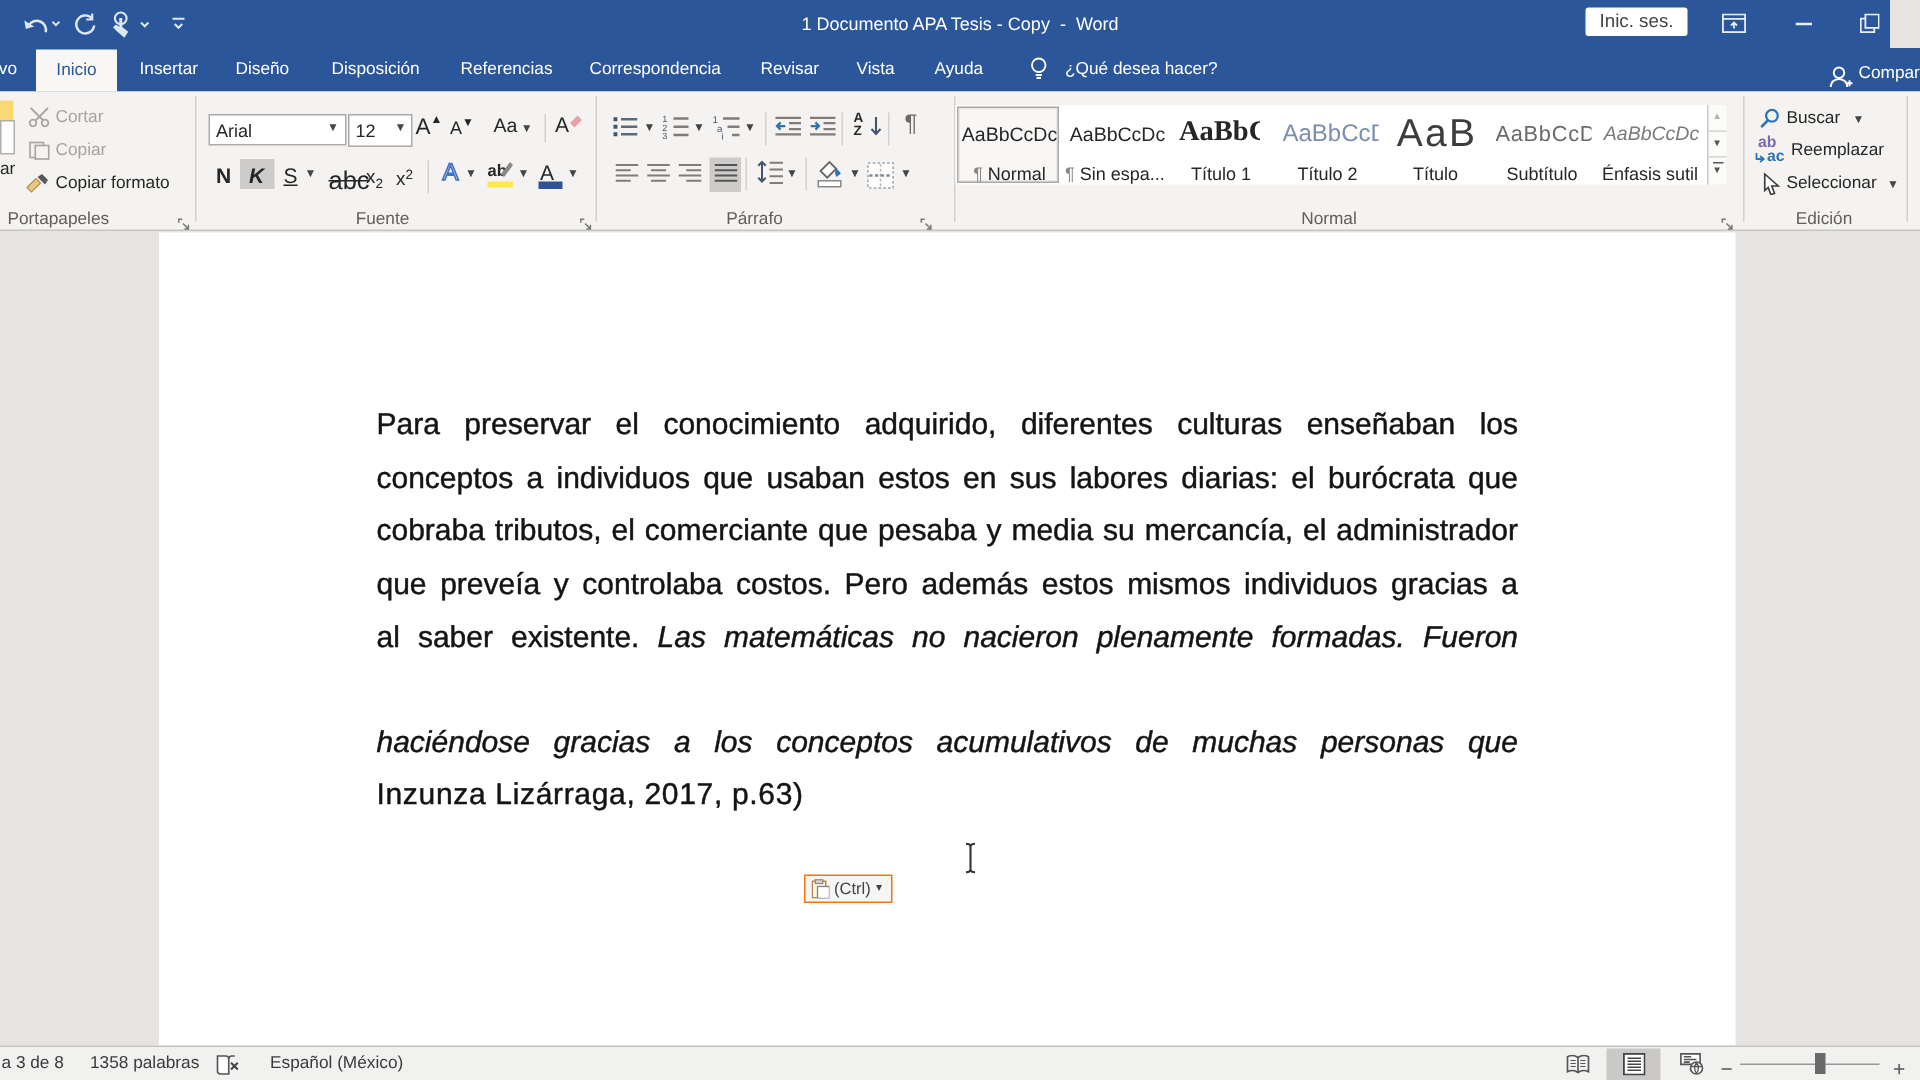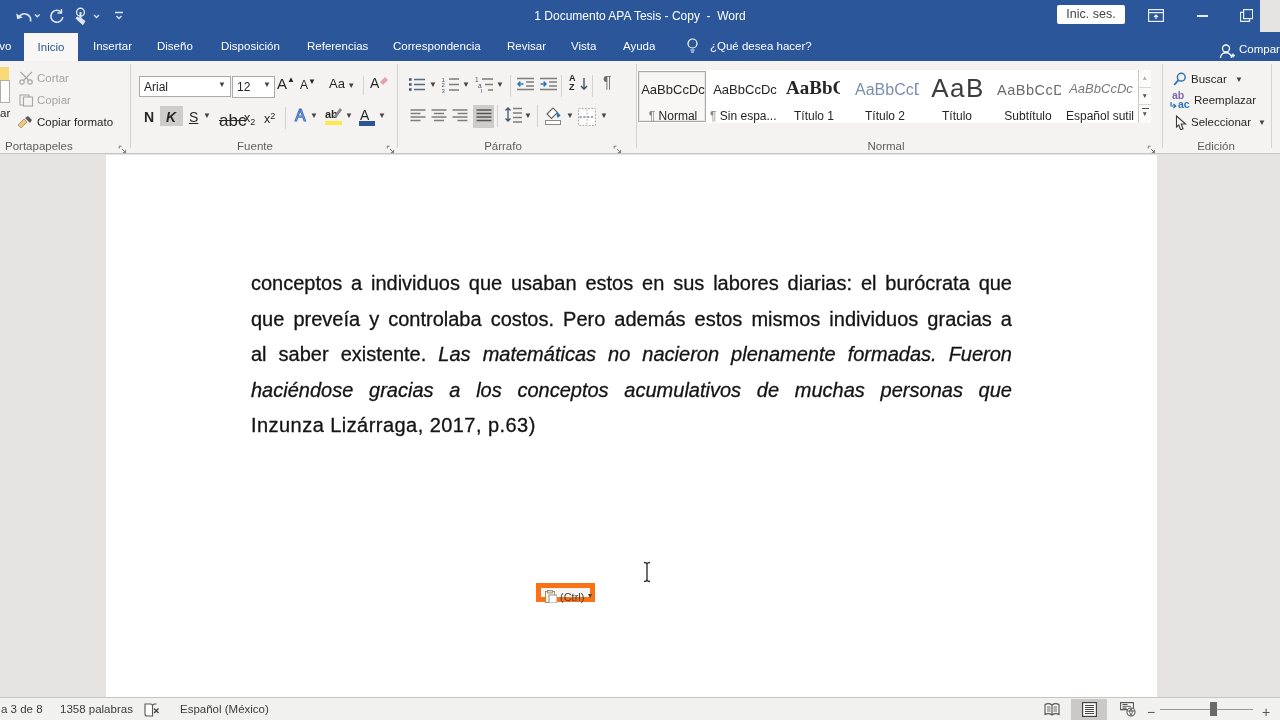--- a/index.html
+++ b/index.html
@@ -29,21 +29,21 @@
 .pressed { position:absolute; background:#cecccb; }
 .chipA { position:absolute; font-size:13px; color:#262626; text-align:center; white-space:nowrap; overflow:hidden; }
 .chipL { position:absolute; font-size:12px; color:#262626; text-align:center; white-space:nowrap; overflow:hidden; }
 
 
 #doc { position:absolute; left:0; top:155px; width:1280px; height:542px; background:#e5e4e2; }
 #page { position:absolute; left:106px; top:0; width:1051px; height:542px; background:#fff; }
 #text { position:absolute; left:251px; top:111px; width:761px; color:#141414; font-size:20px; -webkit-text-stroke:0.3px #141414; }
 .ln { width:761px; height:35.5px; line-height:35.5px; text-align:justify; text-align-last:justify; white-space:nowrap; }
 .lnlast { width:761px; height:35.5px; line-height:35.5px; letter-spacing:0.45px; }
-.it { font-style:italic; }
+.it { font-style:italic;margin-top:34px; }
 
 
 #status { position:absolute; left:0; top:697px; width:1280px; height:23px; background:#f1f1f0; border-top:1px solid #c7c5c3; color:#3b3b3b; font-size:11.5px; }
 .st { position:absolute; top:0; height:22px; line-height:22px; white-space:nowrap; }
 </style>
 </head>
 <body>
 <div id="app">
 
   <div id="titlebar">
@@ -262,21 +262,21 @@
     <div class="chipL" style="left:710px;top:48px;width:66px"><span style="color:#8a8886">¶</span> Sin espa...</div>
     <div class="chipA" style="left:786px;top:16px;width:54px;text-align:left;font-family:'Liberation Serif',serif;font-weight:bold;font-size:19px;">AaBbC(</div>
     <div class="chipL" style="left:781px;top:48px;width:66px">Título 1</div>
     <div class="chipA" style="left:855px;top:20px;width:64px;font-size:16px;color:#7b8eb0">AaBbCcD</div>
     <div class="chipL" style="left:852px;top:48px;width:66px">Título 2</div>
     <div class="chipA" style="left:928px;top:12px;width:60px;font-size:26px;color:#3d3d3d;letter-spacing:1.5px">AaB</div>
     <div class="chipL" style="left:924px;top:48px;width:66px">Título</div>
     <div class="chipA" style="left:997px;top:21px;width:64px;font-size:14.5px;color:#6a6a6a;letter-spacing:0.5px">AaBbCcD</div>
     <div class="chipL" style="left:995px;top:48px;width:66px">Subtítulo</div>
     <div class="chipA" style="left:1068px;top:20px;width:66px;font-style:italic;color:#7c7a78;font-size:13px">AaBbCcDc</div>
-    <div class="chipL" style="left:1064px;top:48px;width:72px">Español sutil</div>
+    <div class="chipL" style="left:1064px;top:48px;width:72px">Énfasis sutil</div>
     <div class="abs" style="left:1138px;top:9px;width:13px;height:53px;background:#fbfbfa;border-left:1px solid #cccac8"></div>
     <div class="abs" style="left:1138px;top:26px;width:13px;height:1px;background:#d8d6d4"></div>
     <div class="abs" style="left:1138px;top:43px;width:13px;height:1px;background:#d8d6d4"></div>
     <div class="abs" style="left:1141.5px;top:13px;font-size:6.5px;color:#b4b2b0">▲</div>
     <div class="abs" style="left:1141.5px;top:31px;font-size:6.5px;color:#555">▼</div>
     <div class="abs" style="left:1141.5px;top:49px;font-size:6.5px;color:#555;line-height:7px">▼</div>
     <div class="abs" style="left:1141.5px;top:47px;width:7px;height:1.4px;background:#555"></div>
 
     <svg class="ricon" style="left:1173px;top:11px" width="14" height="14" viewBox="0 0 14 14" fill="none" stroke="#2e75b6" stroke-width="1.5">
       <circle cx="8.3" cy="5.2" r="3.9"></circle>
@@ -293,28 +293,30 @@
     <svg class="ricon" style="left:1175px;top:54px" width="12" height="15" viewBox="0 0 12 15" fill="#fff" stroke="#3b3b3b" stroke-width="1.1">
       <path d="M1.5 1 L10.5 9 H6.2 L8 13.8 5.6 14.8 3.8 10 1.5 12z"></path>
     </svg>
     <div class="rtext" style="left:1191px;top:55px">Seleccionar</div>
     <div class="abs" style="left:1258px;top:57px;font-size:8px;color:#444">▼</div>
   </div>
 
   <div id="doc">
     <div id="page"></div>
     <div id="text">
+      <div class="ln">Para preservar el conocimiento adquirido, diferentes culturas enseñaban los</div>
       <div class="ln">conceptos a individuos que usaban estos en sus labores diarias: el burócrata que</div>
+      <div class="ln">cobraba tributos, el comerciante que pesaba y media su mercancía, el administrador</div>
       <div class="ln">que preveía y controlaba costos. Pero además estos mismos individuos gracias a</div>
       <div class="ln">al saber existente. <span class="it">Las matemáticas no nacieron plenamente formadas. Fueron</span></div>
       <div class="ln it">haciéndose gracias a los conceptos acumulativos de muchas personas que</div>
       <div class="lnlast">Inzunza Lizárraga, 2017, p.63)</div>
     </div>
 
-    <div class="abs" style="left:536px;top:428px;width:59px;height:19px;background:#f7f6f5;border:5px solid #f97316;font-size:11px;color:#444;">
+    <div class="abs" style="left:536px;top:428px;width:59px;height:19px;background:#f7f6f5;border:1px solid #f97316;font-size:11px;color:#444;">
       <svg style="position:absolute;left:4px;top:2px" width="12" height="13" viewBox="0 0 12 13">
         <rect x="0.5" y="1.5" width="9" height="11" fill="#fdf6e3" stroke="#b08850" stroke-width="1"></rect>
         <rect x="2.5" y="0.5" width="5" height="2.5" fill="#d8d4c8" stroke="#8a8886" stroke-width="0.8"></rect>
         <rect x="4" y="5" width="8" height="8" fill="#fff" stroke="#8a8886" stroke-width="0.9"></rect>
       </svg>
       <span style="position:absolute;left:19px;top:3px;line-height:13px">(Ctrl)</span>
       <span style="position:absolute;left:47px;top:3px;font-size:8px">▾</span>
     </div>
 
     <svg class="abs" style="left:640px;top:406px" width="14" height="22" viewBox="0 0 14 22" fill="none" stroke="#333" stroke-width="1.4">

